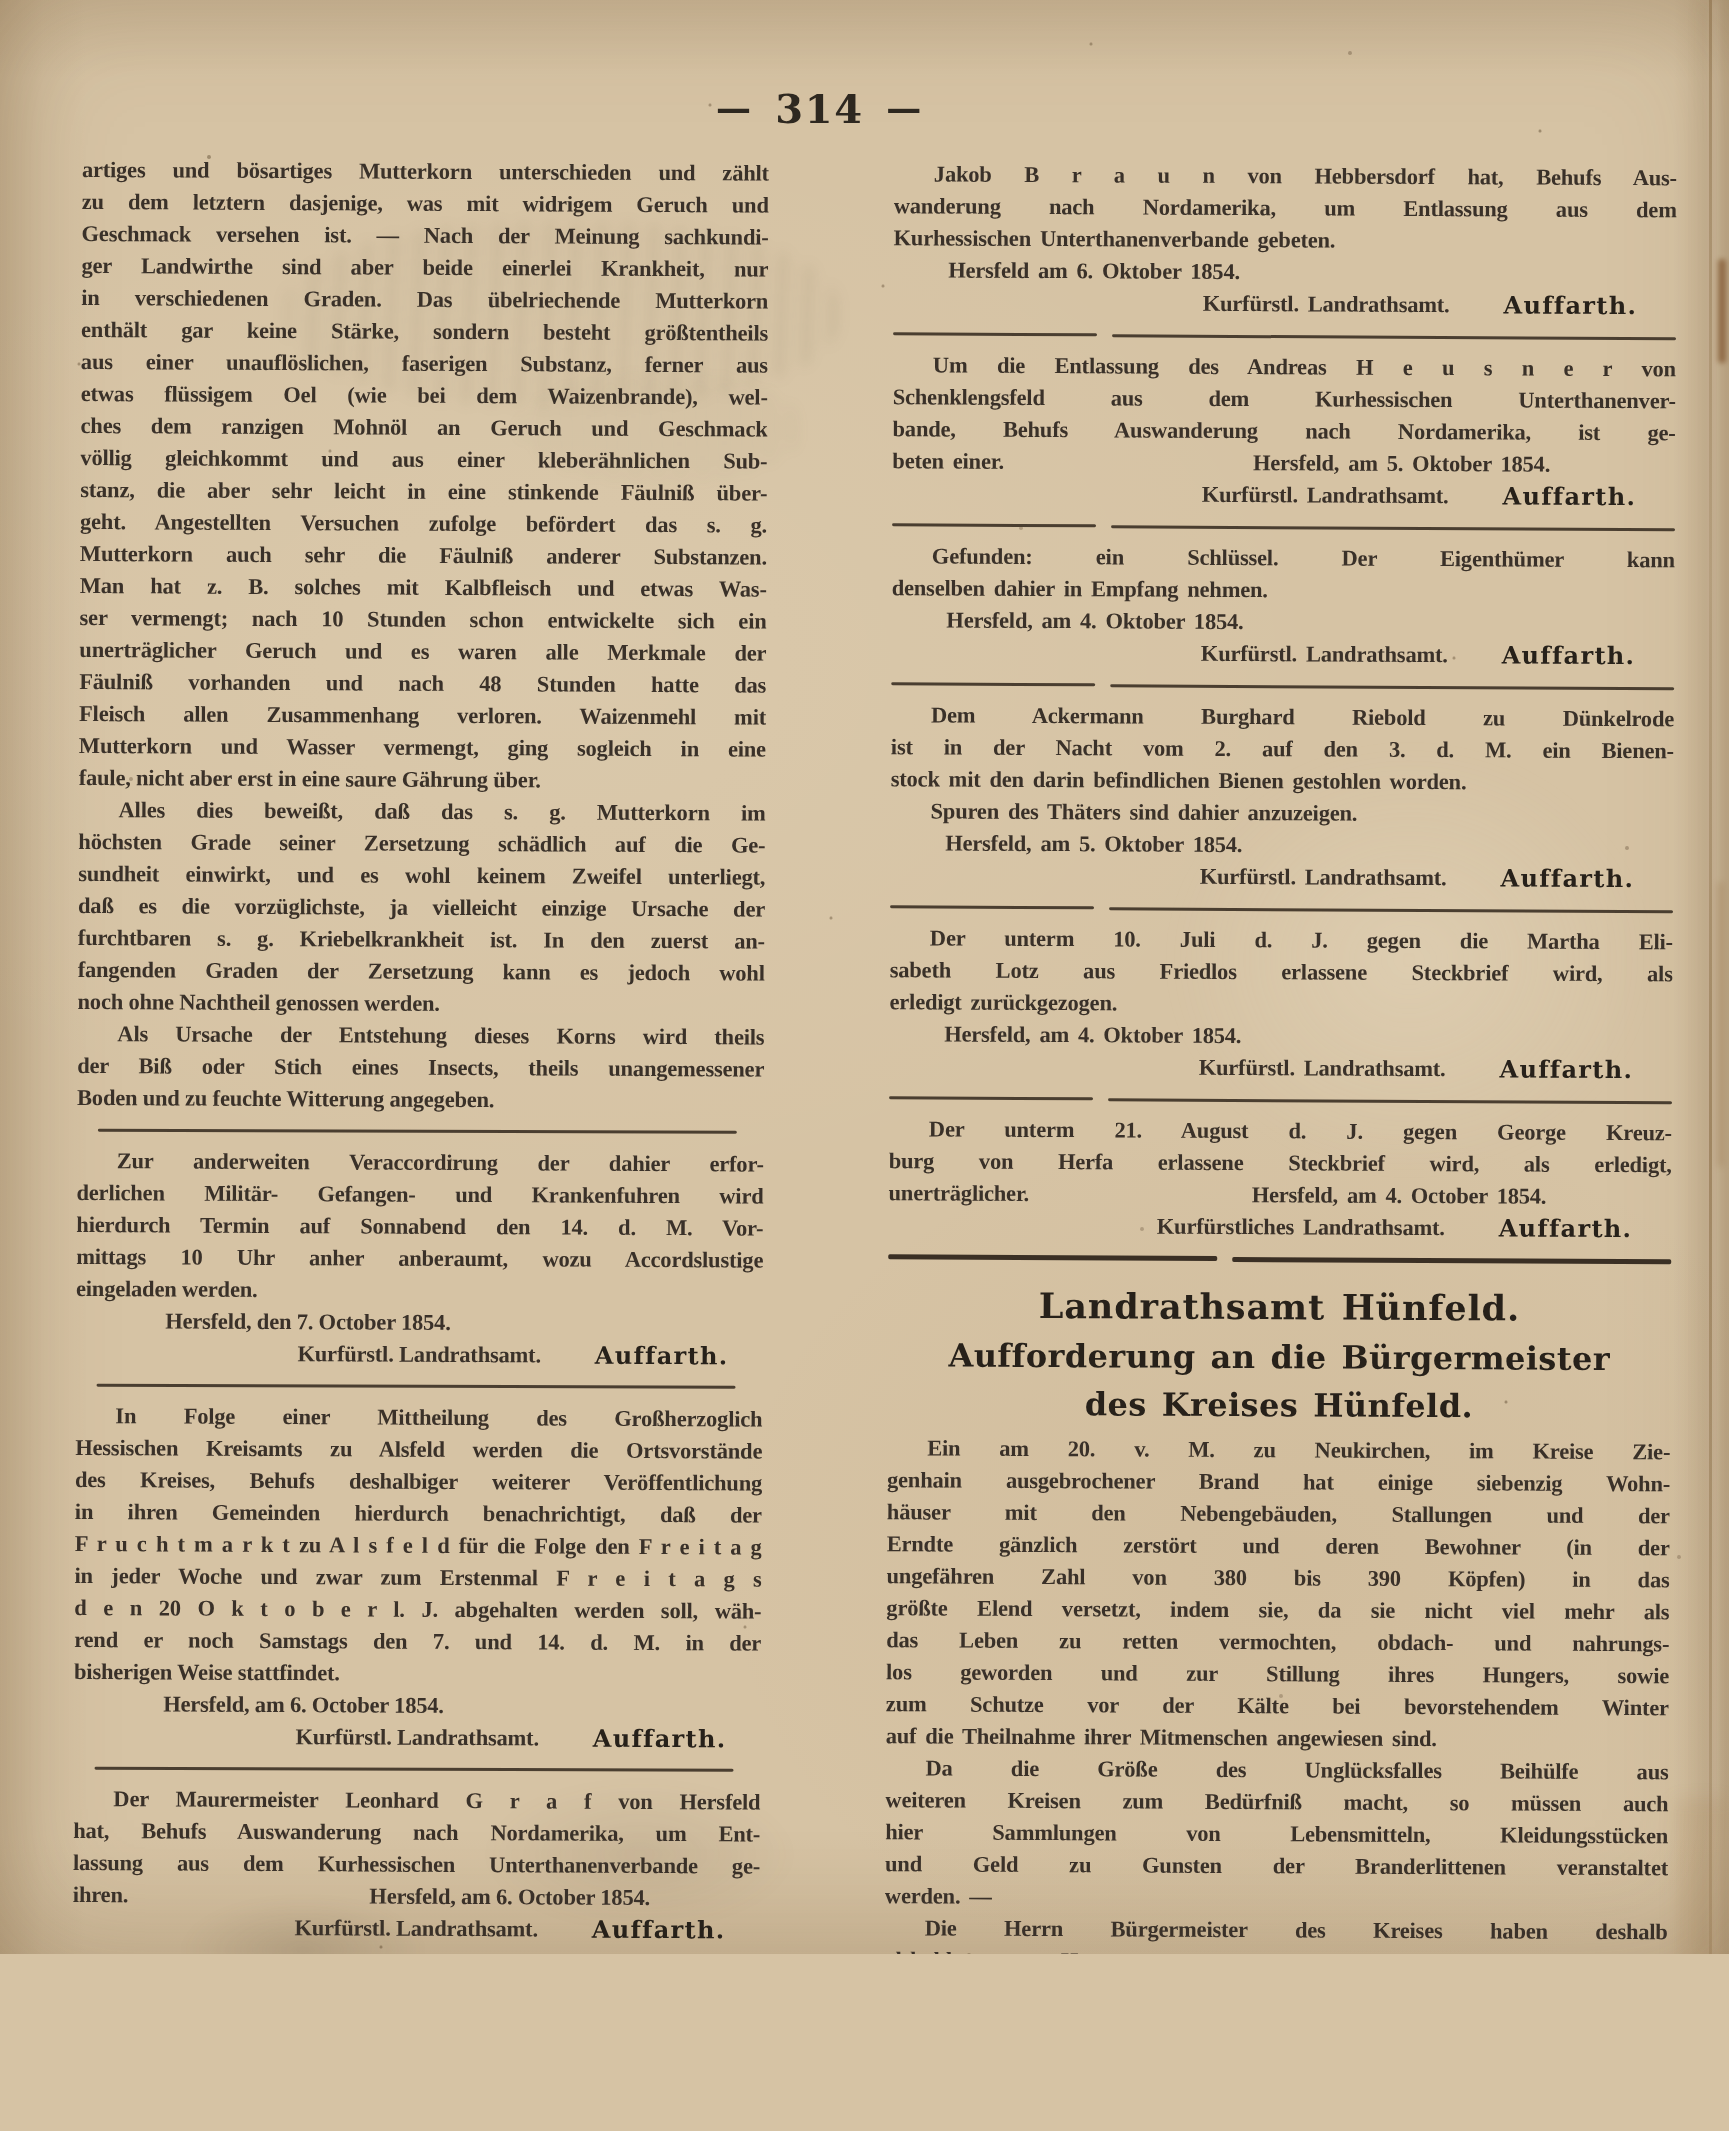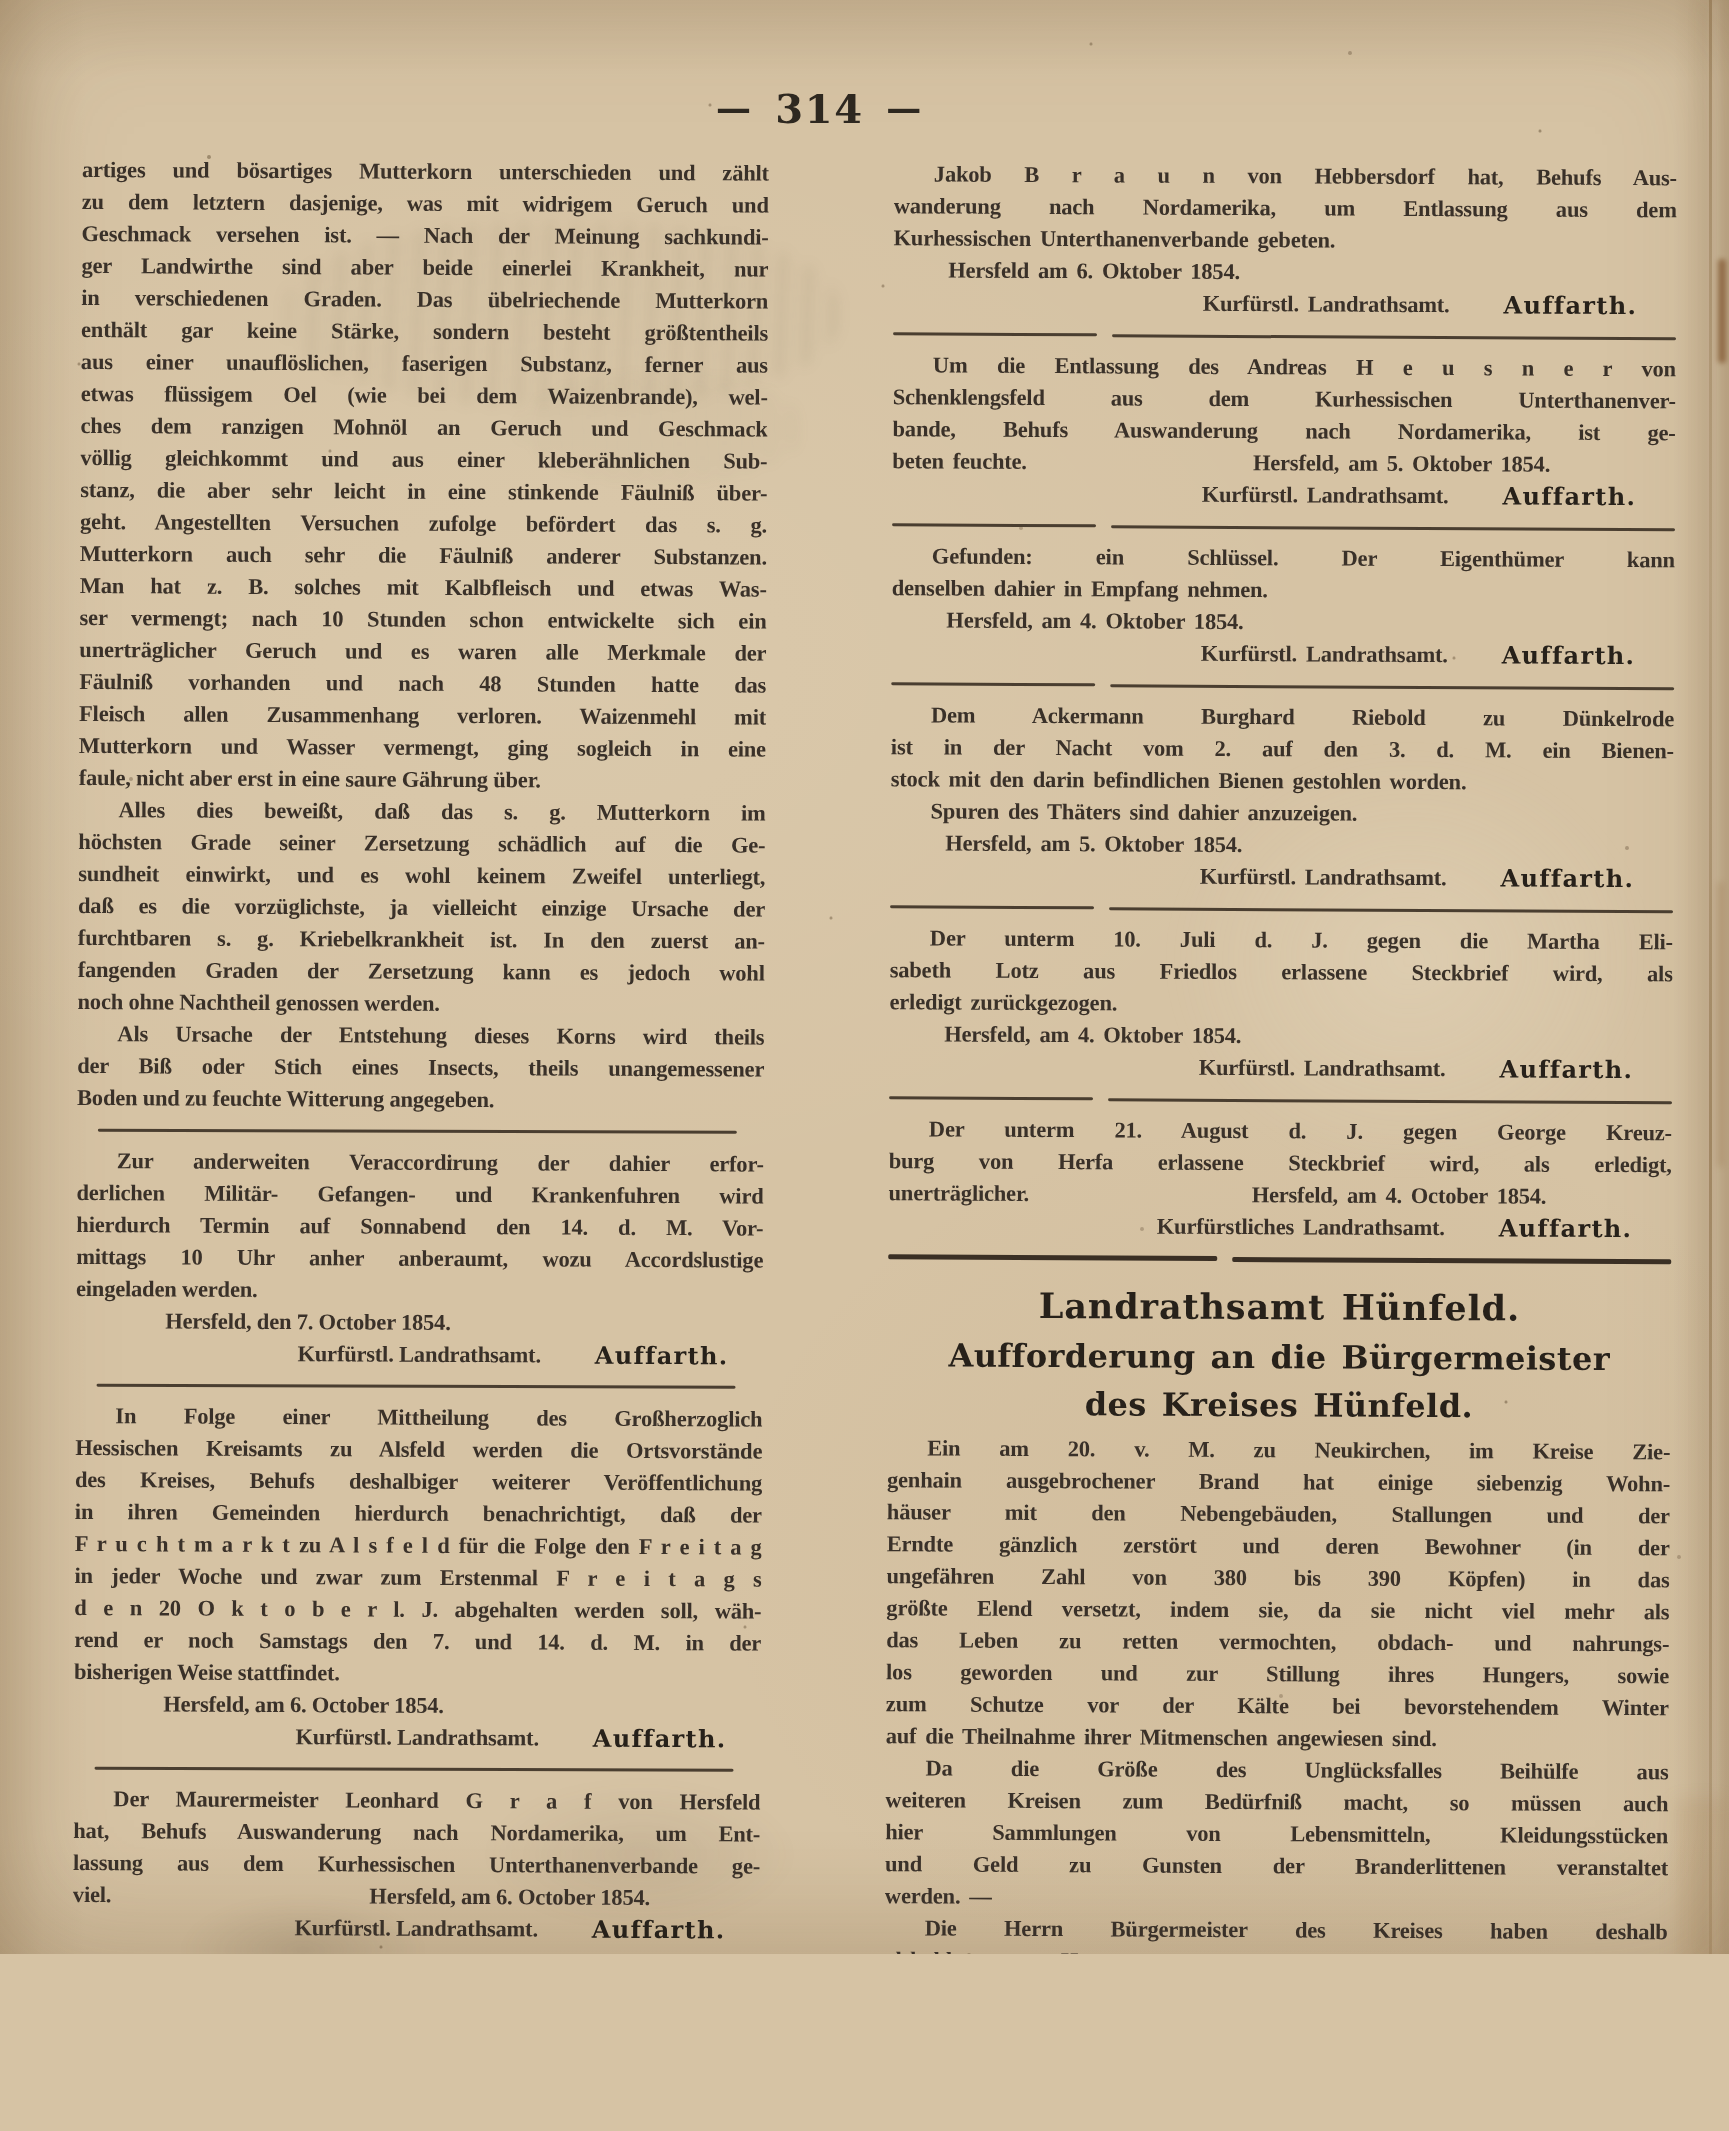--- a/index.html
+++ b/index.html
@@ -181,21 +181,21 @@
           </div>
         </div>
         <div class="rule-l">
           <div class="bar"></div>
         </div>
         <div class="block">
           <div class="ln j ind">Der Maurermeister Leonhard G r a f von Hersfeld</div>
           <div class="ln j">hat, Behufs Auswanderung nach Nordamerika, um Ent-</div>
           <div class="ln j">lassung aus dem Kurhessischen Unterthanenverbande ge-</div>
           <div class="ln sp">
-            <span class="a">viel.</span>
+            <span class="a">ihren.</span>
             <span class="b">Hersfeld, am 6. October 1854.</span>
           </div>
           <div class="ln sig">
             <span class="office">Kurfürstl. Landrathsamt.</span>
             <span class="name">Auffarth.</span>
           </div>
         </div>
       </div>
     <div class="col col-right" id="col-right">
         <div class="block">
@@ -210,21 +210,21 @@
         </div>
         <div class="rule-r">
           <div class="seg s1"></div>
           <div class="seg s2"></div>
         </div>
         <div class="block">
           <div class="ln j ind">Um die Entlassung des Andreas H e u s n e r von</div>
           <div class="ln j">Schenklengsfeld aus dem Kurhessischen Unterthanenver-</div>
           <div class="ln j">bande, Behufs Auswanderung nach Nordamerika, ist ge-</div>
           <div class="ln sp">
-            <span class="a">beten feuchte.</span>
+            <span class="a">beten einer.</span>
             <span class="b">Hersfeld, am 5. Oktober 1854.</span>
           </div>
           <div class="ln sig">
             <span class="office">Kurfürstl. Landrathsamt.</span>
             <span class="name">Auffarth.</span>
           </div>
         </div>
         <div class="rule-r">
           <div class="seg s1"></div>
           <div class="seg s2"></div>

